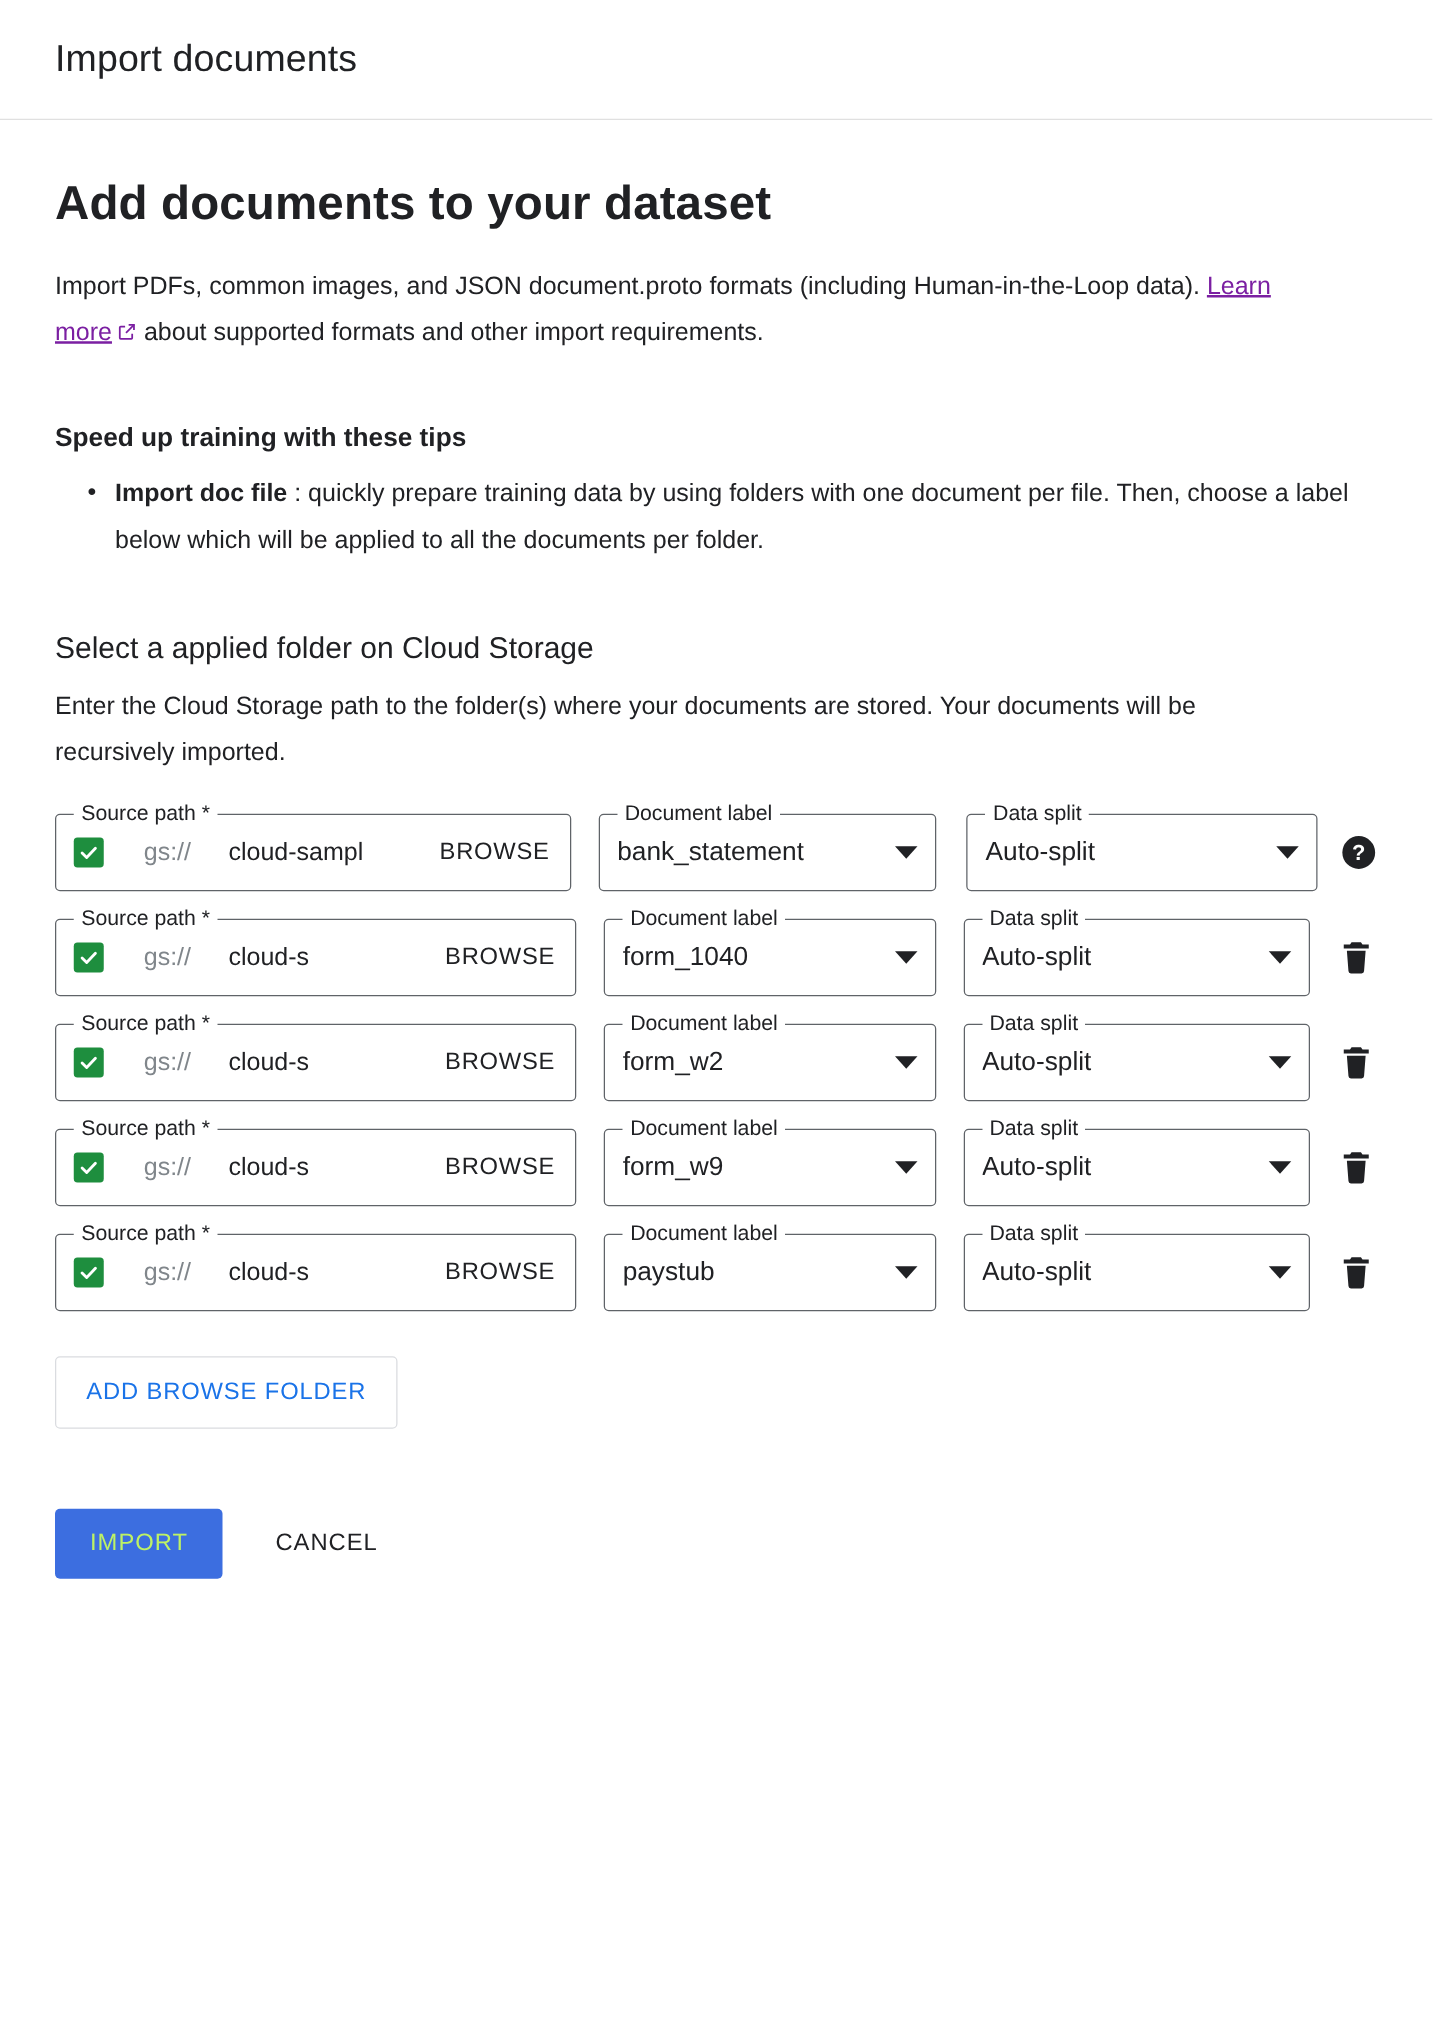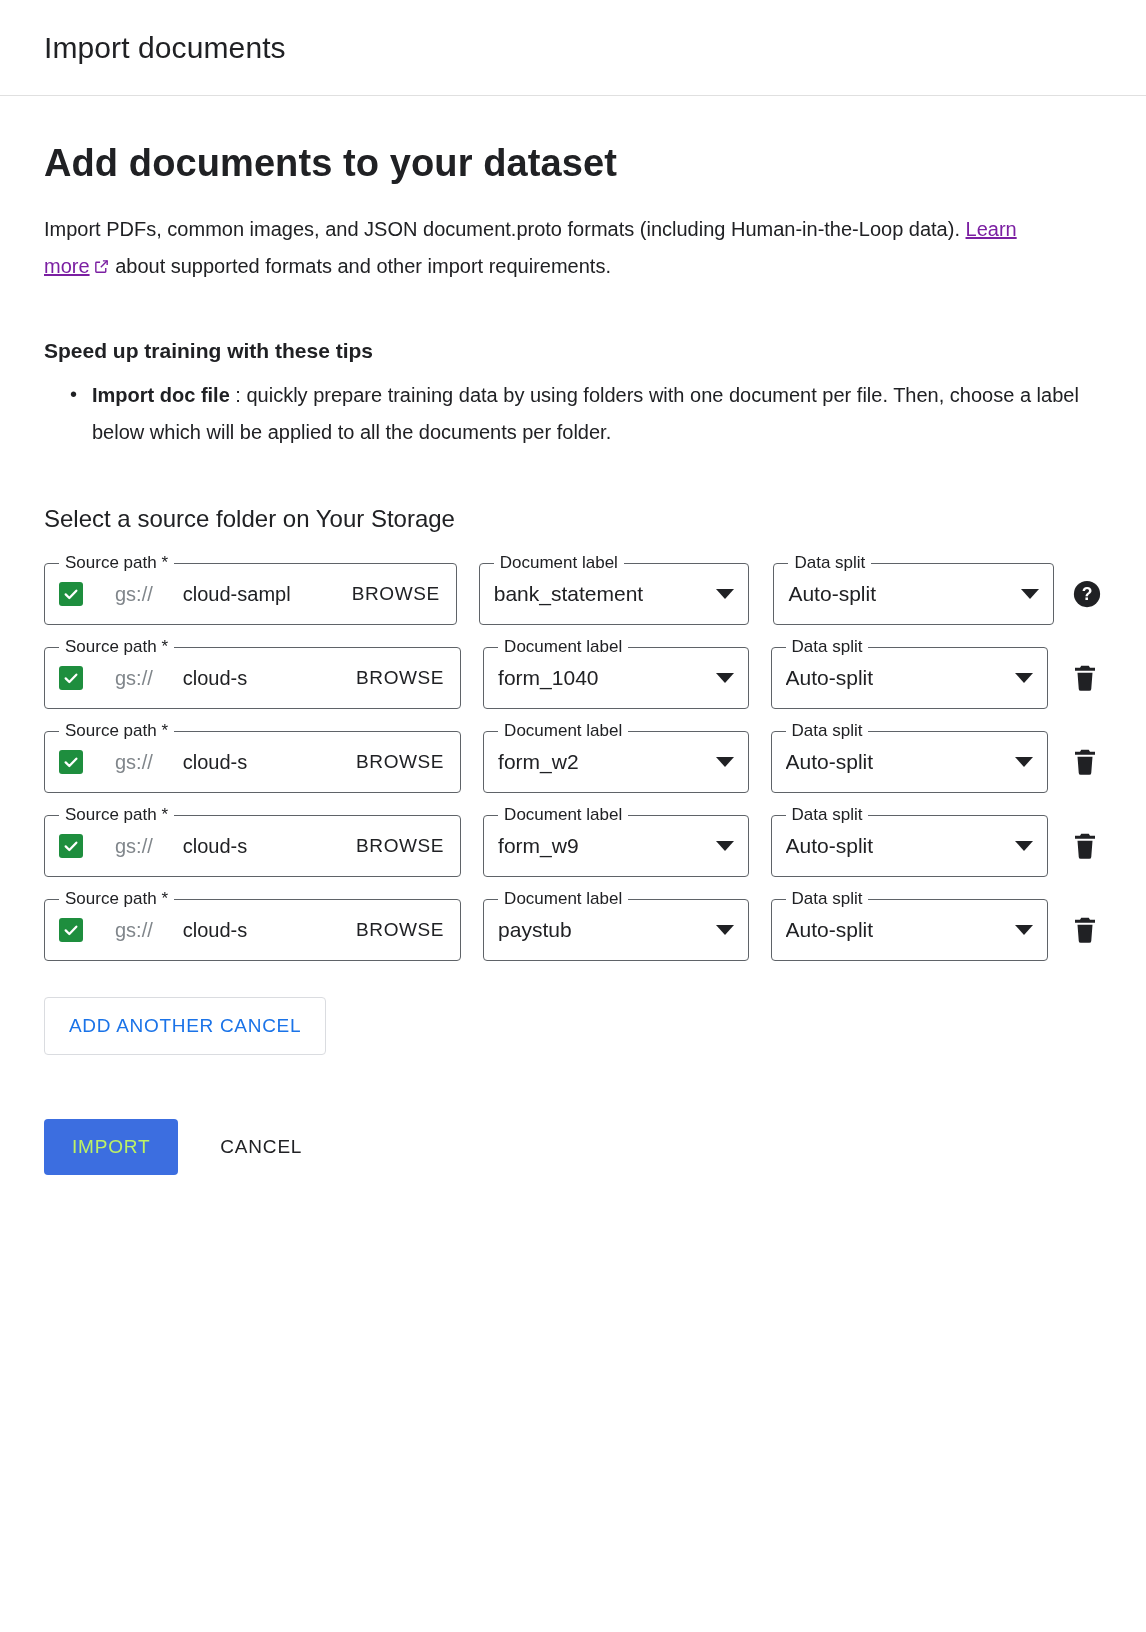--- a/index.html
+++ b/index.html
@@ -277,21 +277,22 @@
           <path d="M20 4L11 13"></path>
           <path d="M18 14v5a1 1 0 0 1-1 1H5a1 1 0 0 1-1-1V7a1 1 0 0 1 1-1h5"></path>
         </svg></span><span> about supported formats and other import requirements.</span></p>
 
   <h3 class="sub-heading">Speed up training with these tips</h3>
 
   <ul class="tips">
     <li><b>Import doc file</b><span> : quickly prepare training data by using folders with one document per file. Then, choose a label below which will be applied to all the documents per folder.</span></li>
   </ul>
 
-  <h3 class="sub-heading storage">Select a source folder on Your Storage</h3>
+  <h3 class="sub-heading storage">Select a applied folder on Cloud Storage</h3>
+  <p class="body-text">Enter the Cloud Storage path to the folder(s) where your documents are stored. Your documents will be recursively imported.</p>
 
   
   <div class="rows">
 
     <div class="form-row row-first">
       <div class="field field-source first">
         <span class="legend">Source path *</span>
         <span class="chk">
             <svg width="16" height="16" viewBox="0 0 24 24" fill="none" stroke="#ffffff" stroke-width="3.4" stroke-linecap="round" stroke-linejoin="round">
               <path d="M4 12.5l5.5 5.5L20 7"></path>
@@ -424,20 +425,20 @@
         <span class="caret"></span>
       </div>
       <button class="trash-btn"><svg width="30" height="32" viewBox="0 0 24 24" fill="#202124">
             <path d="M9 3h6l1 1.5h4V7H4V4.5h4L9 3z"></path>
             <path d="M6 8.5h12l-1 13a1.6 1.6 0 0 1-1.6 1.5H8.6A1.6 1.6 0 0 1 7 21.5l-1-13z"></path>
           </svg></button>
     </div>
 
   </div>
 
-  <button class="add-folder-btn">ADD ANOTHER CANCEL</button>
+  <button class="add-folder-btn">ADD BROWSE FOLDER</button>
 
   <div class="actions">
     <button class="import-btn">IMPORT</button>
     <button class="cancel-btn">CANCEL</button>
   </div>
 
 </div>
 
 </body></html>

